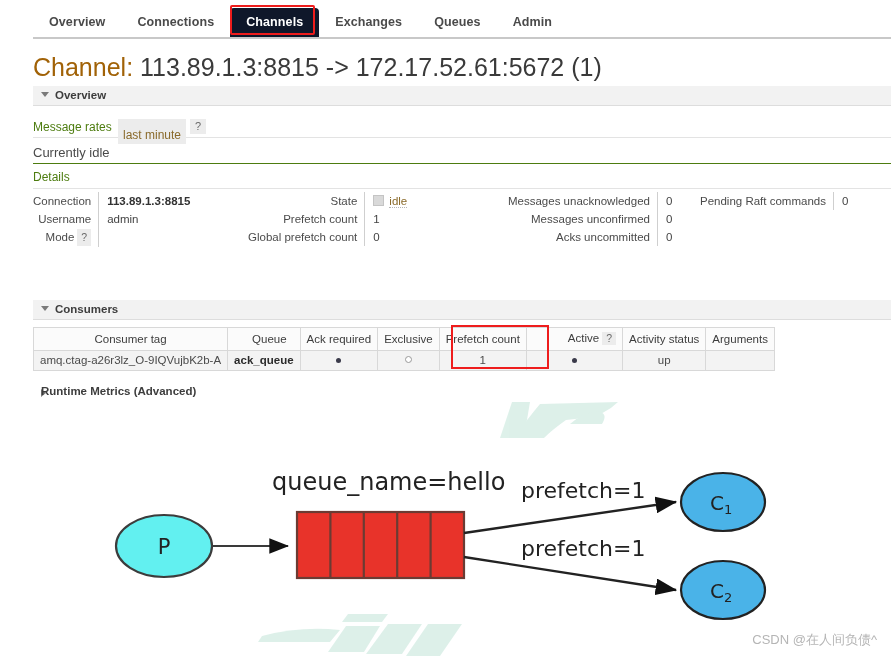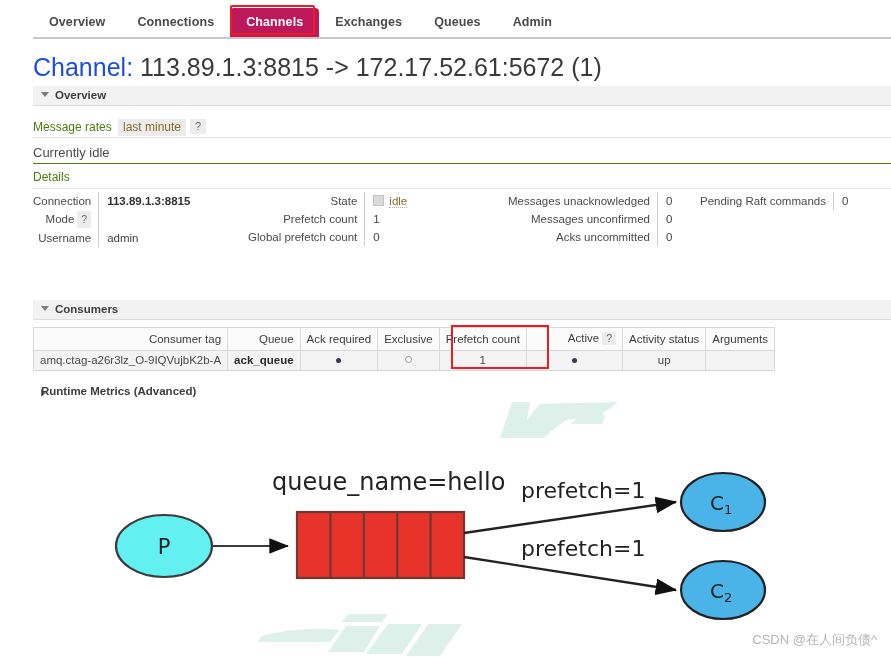--- a/index.html
+++ b/index.html
@@ -50,21 +50,21 @@
     font-size: 12.5px;
     font-weight: bold;
     color: #4a4a4a;
     padding: 7px 16px 8px 16px;
     line-height: 14px;
     letter-spacing: .1px;
     white-space: nowrap;
     cursor: pointer;
   }
   .nav-tab.selected {
-    background: #be185d;
+    background: #0f172a;
     color: #ffffff;
     border-radius: 4px 4px 0 0;
   }
   .tab-highlight {
     position: absolute;
     left: 230px; top: 5px;
     width: 85px;
     height: 30px;
     border: 2px solid #ee1c1c;
     box-sizing: border-box;
@@ -76,21 +76,21 @@
   
   .page-title {
     position: absolute;
     left: 33px; top: 53px;
     font-size: 25px;
     color: #3a3a3a;
     font-weight: normal;
     white-space: nowrap;
     z-index: 5;
   }
-  .page-title .label { color: #1d4ed8; margin-top: 8px; }
+  .page-title .label { color: #a16207; margin-top: 8px; }
 
   
   .section-bar {
     position: absolute;
     left: 33px;
     width: 858px;
     height: 19px;
     background: #f2f2f2;
     border-bottom: 1px solid #dddddd;
     z-index: 4;
@@ -126,21 +126,21 @@
     left: 0; top: 1px;
     font-size: 12px;
     color: #4d7c0f;
   }
   .rates-chip {
     position: absolute;
     left: 85px; top: 0px;
     font-size: 12px;
     color: #8a6a2a;
     background: #ececec;
-    padding: 1px 5px 2px 5px;
+    padding: 9px 5px 2px 5px;
     cursor: pointer;
   }
   .rates-help {
     position: absolute;
     left: 157px; top: 0px;
     font-size: 11px;
     color: #6a6a6a;
     background: #ececec;
     padding: 1px 5px 2px 5px;
     cursor: pointer;
@@ -223,21 +223,21 @@
     position: absolute;
     left: 33px; top: 327px;
     width: 730px;
     border-collapse: collapse;
     font-size: 11.5px;
     z-index: 4;
     background: #ffffff;
   }
   .consumers-table th {
     font-weight: normal;
-    text-align: right;
+    text-align: center;
     color: #3d3d3d;
     background: #fbfbfb;
     border: 1px solid #d8d8d8;
     padding: 4px 6px 5px 6px;
     white-space: nowrap;
     margin-left: 43px;
   }
   .consumers-table td {
     border: 1px solid #d8d8d8;
     background: #f3f3f3;
@@ -368,26 +368,26 @@
 <div class="idle-row">Currently idle</div>
 <div class="details-row">Details</div>
 
 <table class="facts facts-a">
   <tbody>
       <tr>
     <td class="k">Connection</td>
     <td class="v bold">113.89.1.3:8815</td>
   </tr>
   <tr>
+    <td class="k">Username</td>
+    <td class="v">admin</td>
+  </tr>
+  <tr>
     <td class="k"><span>Mode</span><span class="help-sq">?</span></td>
     <td class="v">&nbsp;</td>
-  </tr>
-  <tr>
-    <td class="k">Username</td>
-    <td class="v">admin</td>
   </tr>
 </tbody>
   </table>
 
 <table class="facts facts-b">
   <tbody>
       <tr>
     <td class="k">State</td>
     <td class="v"><span class="state-box"></span><span class="state-txt">idle</span></td>
   </tr>

